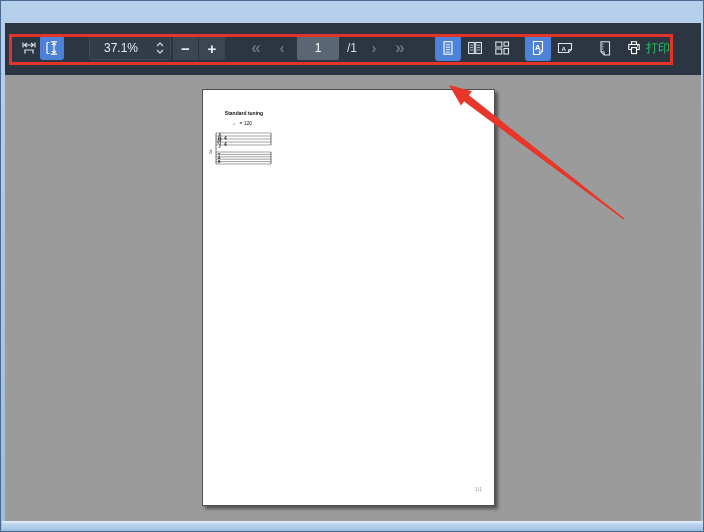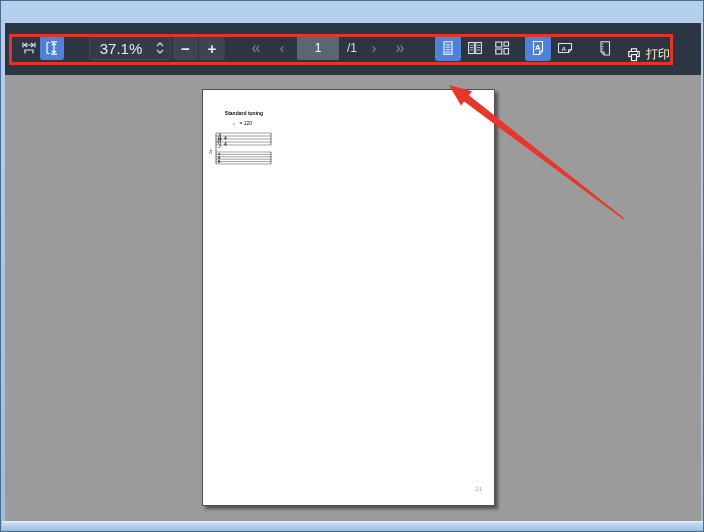--- a/index.html
+++ b/index.html
@@ -51,21 +51,21 @@
   .selected { background:var(--accent-blue, #4d82d8); }
 
   #fitw { left:12px; }
   #fith { left:35px; }
 
   .zoom-combo {
     position:absolute; left:84px; top:13px; width:82px; height:24px;
     background:#323c49; border:1px solid #404b58; border-radius:3px;
     display:flex; align-items:center; cursor:pointer;
   }
-  .zoom-value { flex:1; text-align:center; color:#e7eaee; font-size:15px; }
+  .zoom-value { flex:1; text-align:center; color:#e7eaee; font-size:12px; }
   .zoom-spinner { width:16px; height:18px; margin-right:2px; cursor:pointer; }
 
   .zoom-step {
     position:absolute; left:168px; top:13px; width:52px; height:24px;
     background:#3c4653; border-radius:3px; display:flex; overflow:hidden;
   }
   .zoom-step .half {
     width:26px; height:24px; display:flex; align-items:center; justify-content:center;
     color:#eceff2; font-size:15px; font-weight:bold; cursor:pointer;
   }
@@ -90,23 +90,23 @@
   #nnext { left:358px; width:22px; font-size:15px; }
   #nlast { left:382px; width:26px; font-size:17px; }
 
   #vsingle { left:430px; }
   #vtwo    { left:457px; }
   #vgrid   { left:484px; }
   #oportrait  { left:520px; }
   #olandscape { left:547px; }
   #psetup  { left:586px; }
   .print-btn {
-    position:absolute; left:616px; top:12px; width:54px; height:39px;
+    position:absolute; left:616px; top:12px; width:54px; height:26px;
     display:flex; align-items:center; justify-content:center; gap:4px;
-    color:#fef9c3; font-size:12px; cursor:pointer; border-radius:3px;
+    color:#22c55e; font-size:12px; cursor:pointer; border-radius:3px;
   }
 
   .highlight-box {
     position:absolute; left:4px; top:11px; width:664px; height:31px;
     border:3px solid var(--annotation-red, #e23428);
     pointer-events:none;
   }
 
   
   .content {

